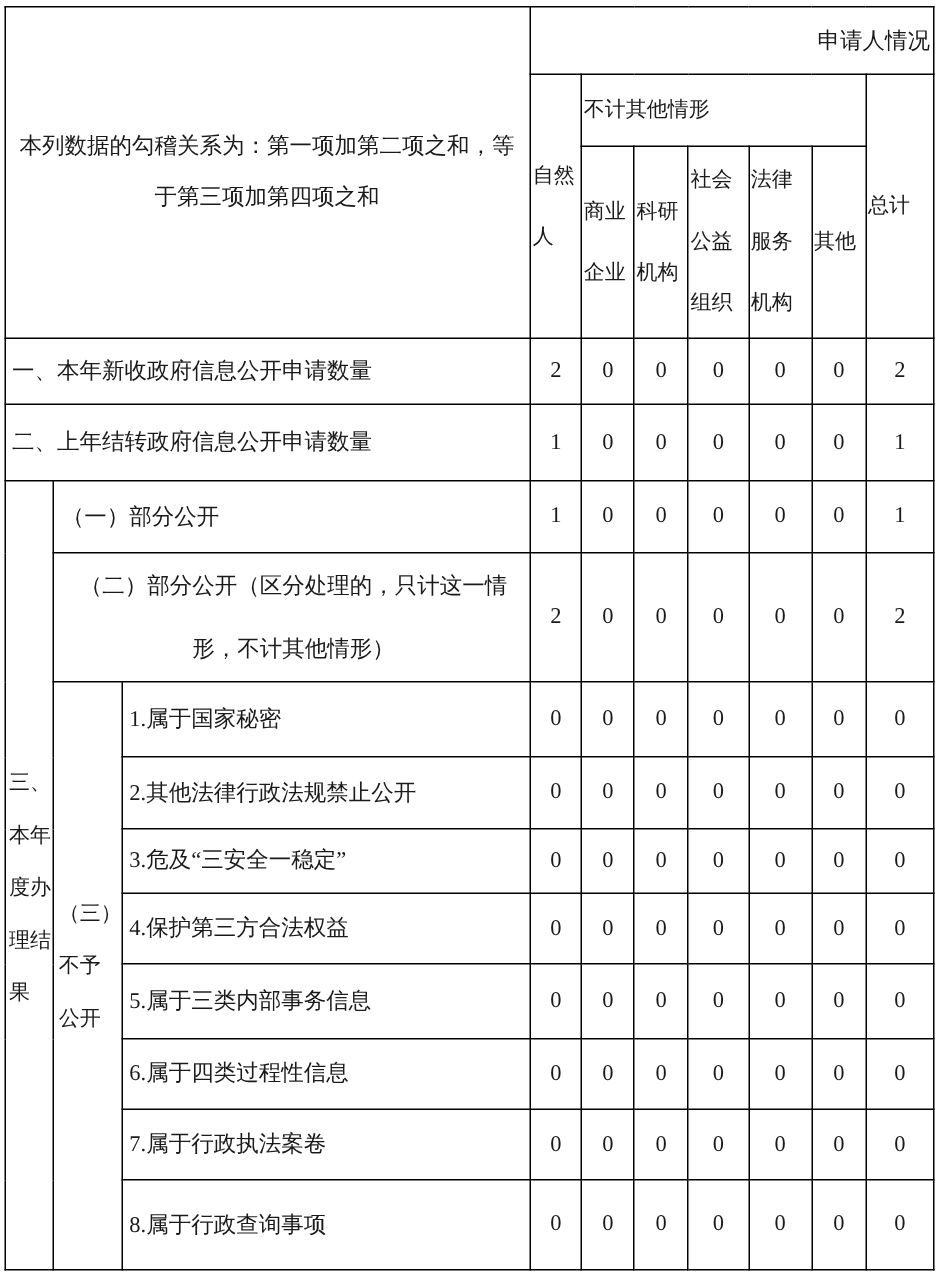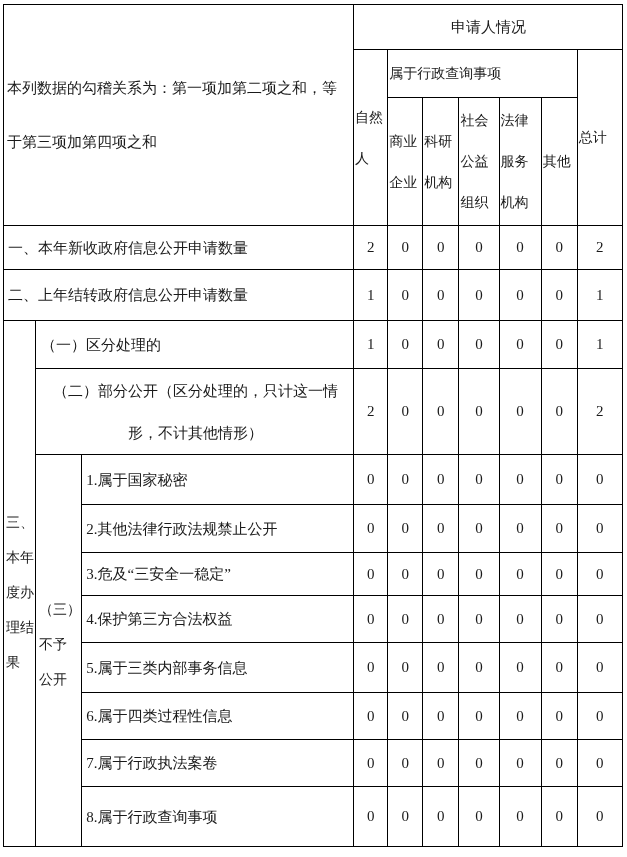--- a/index.html
+++ b/index.html
@@ -38,26 +38,26 @@
   tr.r5  td { height: 50px; }
   tr.r6  td { height: 48px; }
   tr.r7  td { height: 38px; }
   tr.r8  td { height: 47px; }
   tr.r9  td { height: 50px; }
   tr.r10 td { height: 47px; }
   tr.r11 td { height: 47px; }
   tr.r12 td { height: 60px; }
 
   td.note {
-    text-align: left;
-    line-height: 54px;
+    text-align: center;
+    line-height: 34px;
     padding: 0 4px 0 3px;
   }
   td.htop {
-    text-align: center;
+    text-align: right;
     padding-left: 3px;
   }
   td.hcell {
     text-align: left;
     line-height: 41px;
     padding: 0 1px;
     font-size: 14px;
     word-break: break-all;
   }
   td.rl {
@@ -102,21 +102,21 @@
       <col style="width:45px">
     </colgroup>
 
     <tbody>
         <tr class="h1">
       <td class="note" colspan="3" rowspan="3">本列数据的勾稽关系为：第一项加第二项之和，等于第三项加第四项之和</td>
       <td class="htop" colspan="7">申请人情况</td>
     </tr>
     <tr class="h2">
       <td class="hcell" rowspan="2">自然人</td>
-      <td class="hcell" colspan="5">属于行政查询事项</td>
+      <td class="hcell" colspan="5">不计其他情形</td>
       <td class="hcell" rowspan="2">总计</td>
     </tr>
     <tr class="h3">
       <td class="hcell">商业企业</td>
       <td class="hcell">科研机构</td>
       <td class="hcell">社会公益组织</td>
       <td class="hcell">法律服务机构</td>
       <td class="hcell">其他</td>
     </tr>
 
@@ -137,21 +137,21 @@
       <td class="v">0</td>
       <td class="v">0</td>
       <td class="v">0</td>
       <td class="v">0</td>
       <td class="v">0</td>
       <td class="v">1</td>
     </tr>
 
     <tr class="r3">
       <td class="vert1" rowspan="10">三、本年度办理结果</td>
-      <td class="rl rl2" colspan="2">（一）区分处理的</td>
+      <td class="rl rl2" colspan="2">（一）部分公开</td>
       <td class="v">1</td>
       <td class="v">0</td>
       <td class="v">0</td>
       <td class="v">0</td>
       <td class="v">0</td>
       <td class="v">0</td>
       <td class="v">1</td>
     </tr>
 
     <tr class="r4">

